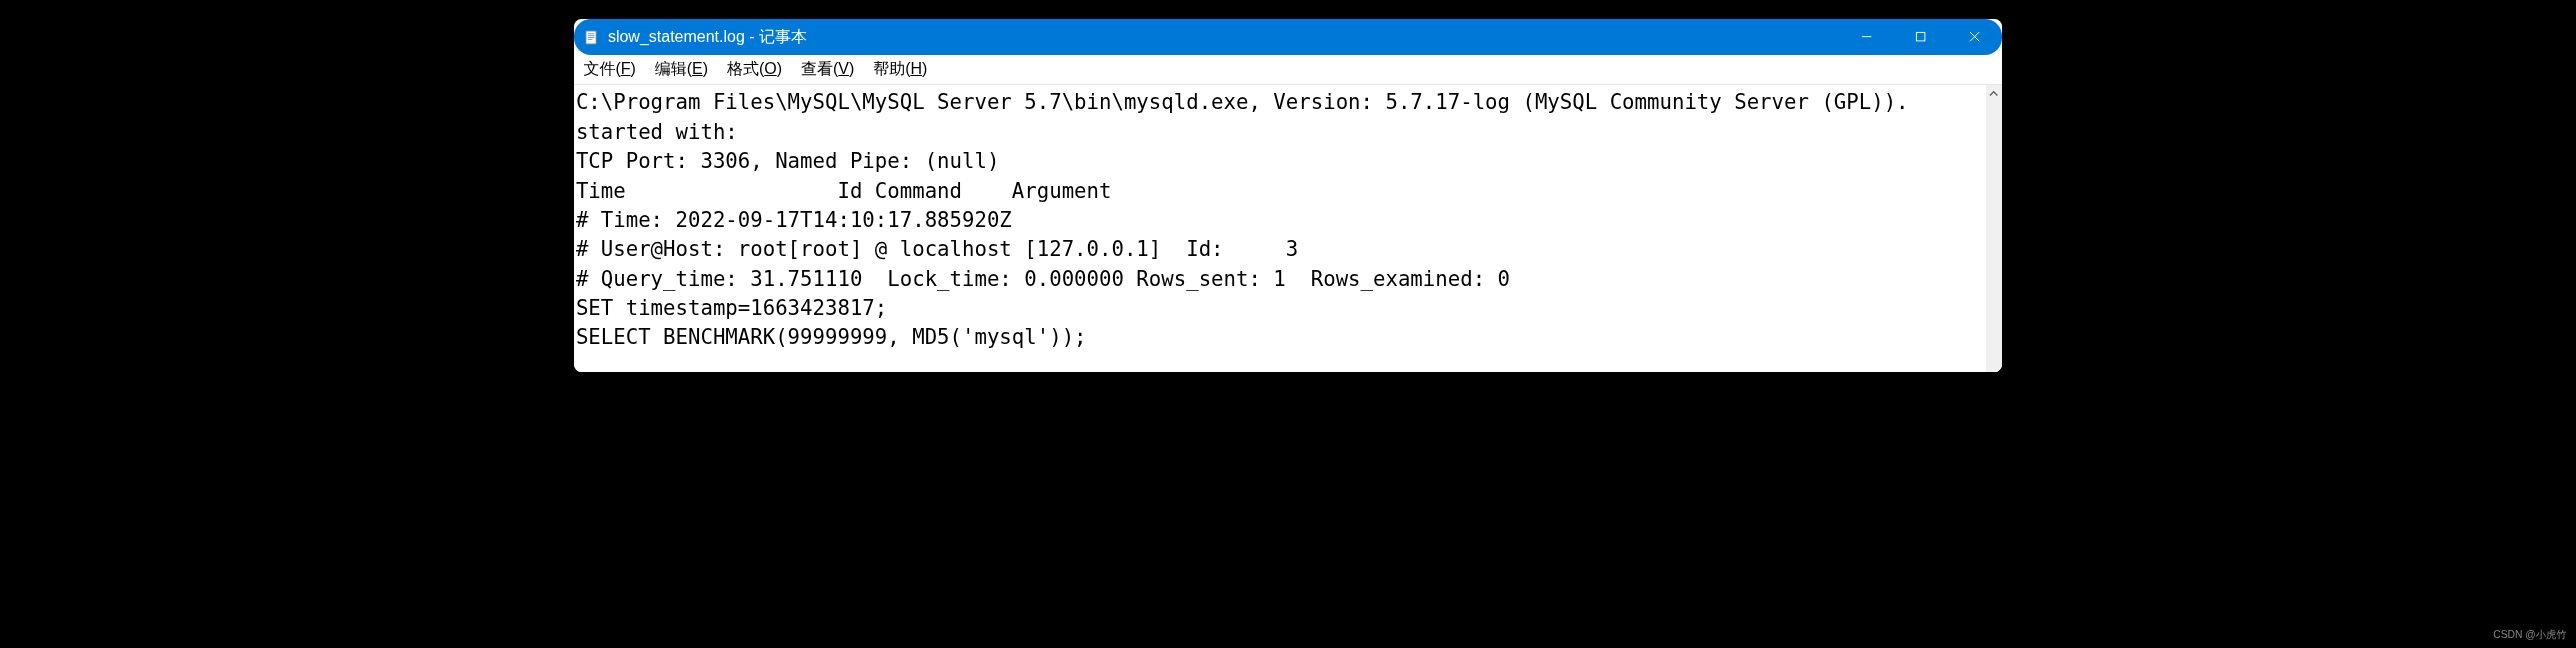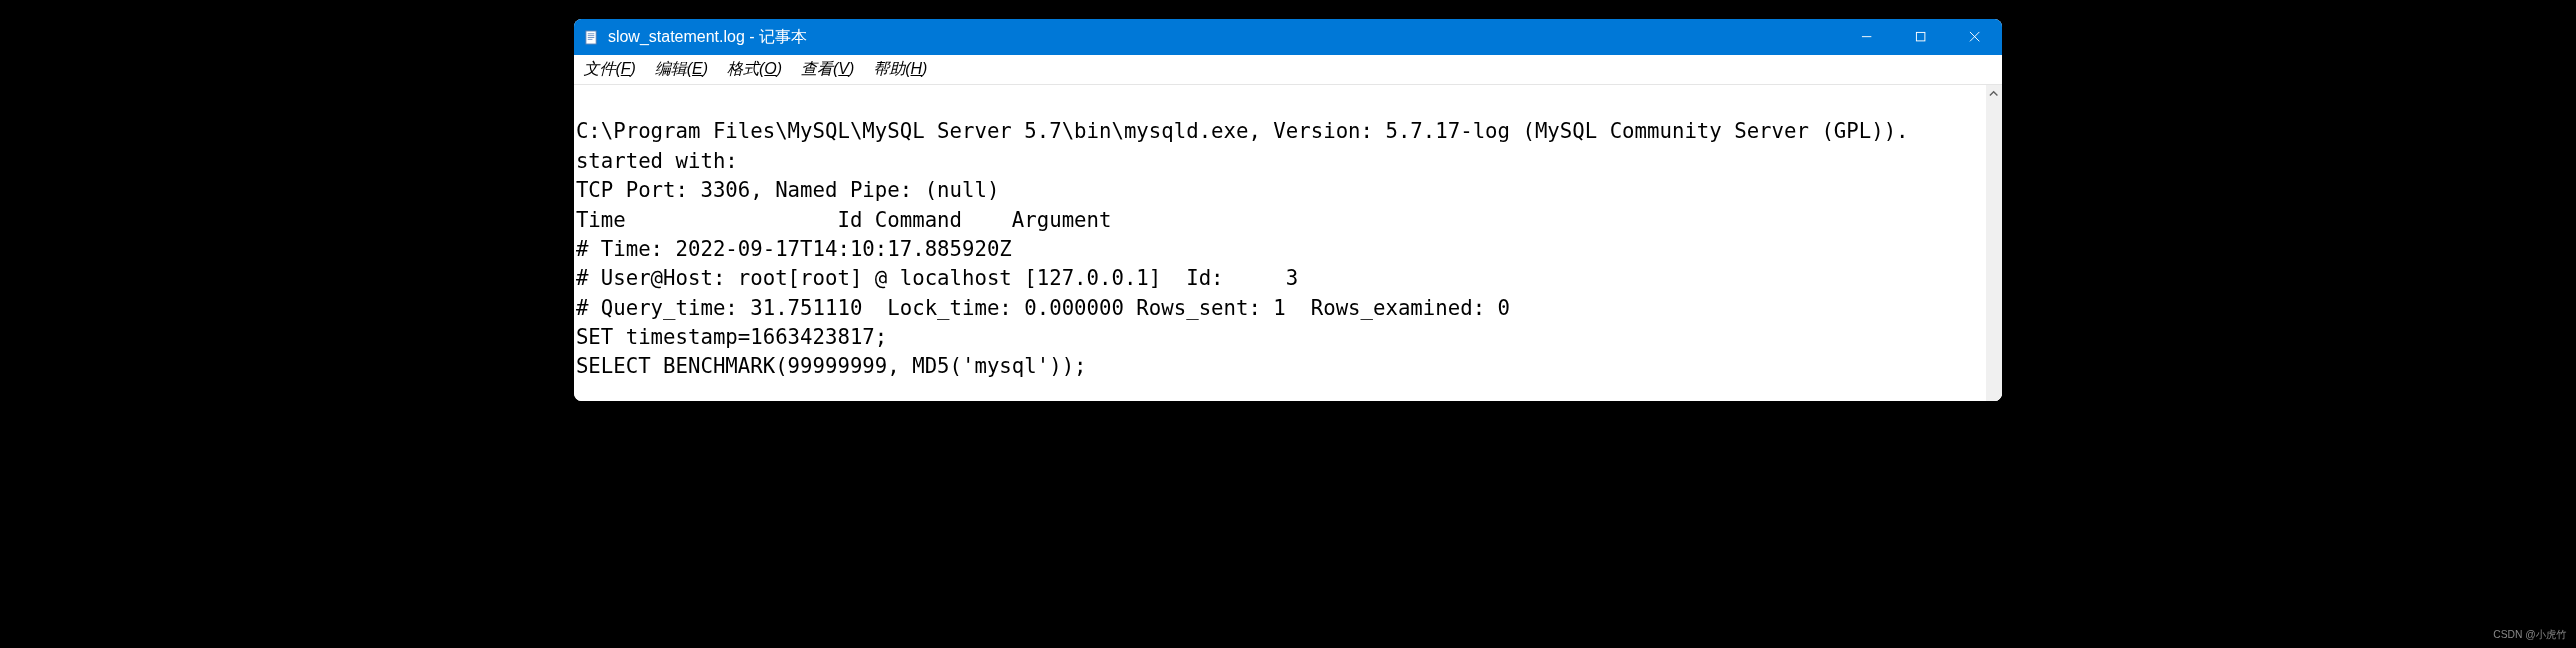--- a/index.html
+++ b/index.html
@@ -22,20 +22,21 @@
       overflow: hidden;
       box-shadow: 0 3.8px 19px rgba(0,0,0,0.5);
     }
     .titlebar {
       background: #0078d7;
       color: #fff;
       display: flex;
       align-items: center;
       height: 36px;
       padding: 0 0 0 9.4px;
+      border-radius: 17px;
     }
     .titlebar-icon {
       width: 17px;
       height: 17px;
       margin-right: 7.5px;
       display: flex;
       align-items: center;
       justify-content: center;
     }
     .titlebar-title {
@@ -55,21 +56,20 @@
       justify-content: center;
       cursor: pointer;
     }
     .menubar {
       background: #fff;
       border-bottom: 0.9px solid #e5e5e5;
       display: flex;
       padding: 1.9px 5.6px;
       font-size: 16px;
       gap: 11.3px;
-      font-style: italic;
     }
     .menubar-item {
       padding: 1.9px 3.8px;
       cursor: pointer;
     }
     .menubar-item .hotkey {
       text-decoration: underline;
     }
     .content-wrapper {
       display: flex;
@@ -77,21 +77,20 @@
     }
     .content {
       flex: 1;
       padding: 3.8px 1.9px 19px 1.9px;
       font-family: "Microsoft YaHei", "Segoe UI", Consolas, monospace;
       font-size: 20.7px;
       line-height: 1.42;
       white-space: pre-wrap;
       word-wrap: break-word;
       color: #000;
-      margin-top: 29px;
     }
     .scrollbar {
       width: 16px;
       background: #f0f0f0;
       display: flex;
       flex-direction: column;
       align-items: center;
       padding: 3.8px 0;
     }
     .scroll-arrow {

